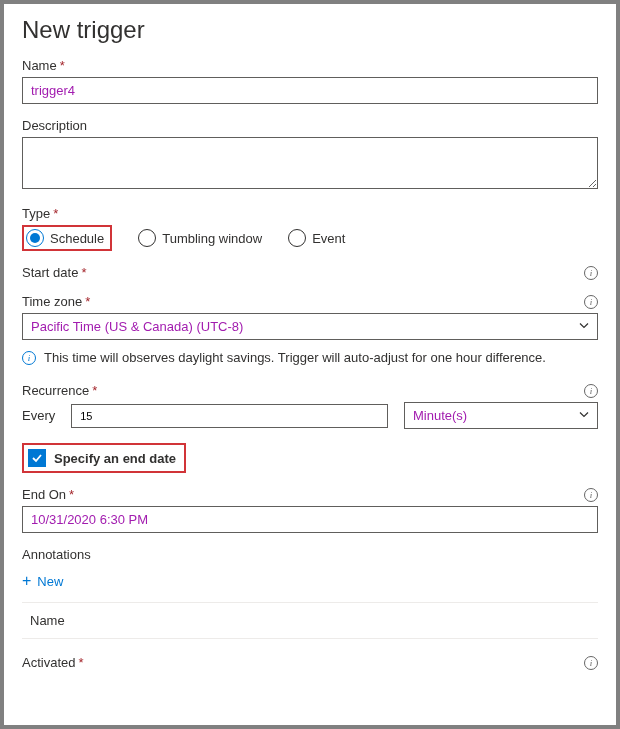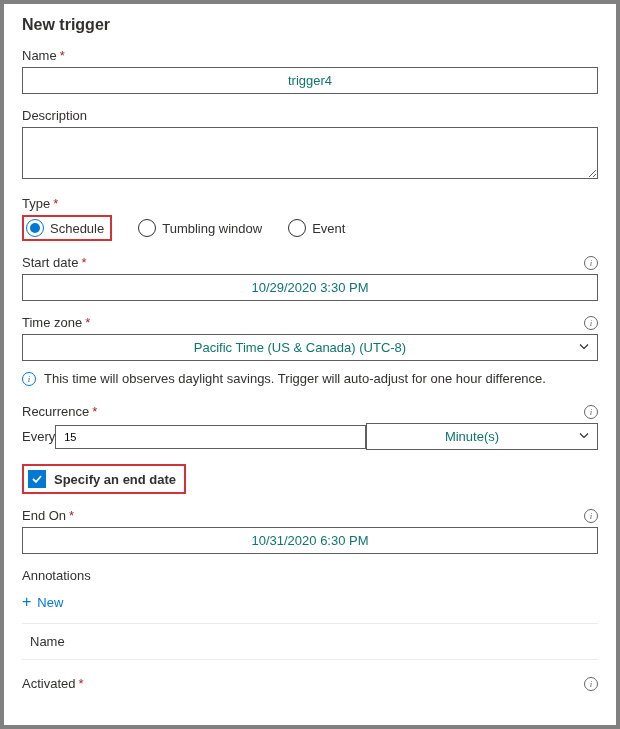--- a/index.html
+++ b/index.html
@@ -11,22 +11,22 @@
     background: #fff;
     width: 620px;
     height: 729px;
     border: 4px solid #808080;
     overflow: hidden;
   }
   .panel {
     padding: 10px 18px 0 18px;
   }
   .panel-title {
-    font-size: 16px;
-    font-weight: 700;
+    font-size: 24px;
+    font-weight: 400;
     margin: 2px 0 14px 0;
     color: #323130;
   }
   .field-group { margin-bottom: 14px; }
   .field-label {
     font-size: 13px;
     font-weight: 400;
     color: #323130;
     margin-bottom: 4px;
     display: flex;
@@ -42,24 +42,23 @@
     font-size: 9px; color: #666; font-style: italic;
     font-family: Georgia, serif;
     cursor: default;
   }
   .text-input, .textarea-input, .select-input {
     width: 100%;
     border: 1px solid #605e5c;
     padding: 5px 8px;
     font-size: 13px;
     font-family: inherit;
-    color: #0f766e;
+    color: #a21caf;
     background: #fff;
     outline: none;
-    text-align: center;
   }
   .textarea-input { height: 52px; resize: both; }
   .select-input {
     appearance: none;
     -webkit-appearance: none;
     background-image: none;
     padding-right: 28px;
   }
   .select-wrap { position: relative; }
   .select-chevron {
@@ -89,24 +88,24 @@
     align-items: center;
     gap: 6px;
     text-align: center;
   }
   .tz-note {
     display: flex; align-items: center; gap: 8px;
     font-size: 13px; color: #323130;
     margin-top: 10px; margin-bottom: 18px;
   }
   .tz-note .info-icon { border-color: #0078d4; color: #0078d4; }
-  .recur-row { display: flex; gap: 0; align-items: center; }
+  .recur-row { display: flex; gap: 16px; align-items: center; }
   .every-label { font-size: 13px; margin-right: 0; }
   .recur-input { flex: 1; border: 1px solid #605e5c; padding: 5px 8px; font-size: 11px; font-family: inherit; }
-  .recur-select-wrap { width: 232px; position: relative; }
+  .recur-select-wrap { width: 194px; position: relative; }
   .checkbox-item { display: inline-flex; align-items: center; gap: 8px; cursor: pointer; }
   .checkbox-box {
     width: 18px; height: 18px;
     background: #0078d4;
     display: inline-flex; align-items: center; justify-content: center;
     flex-shrink: 0;
   }
   .checkbox-check { color: #fff; }
   .annot-new {
     display: inline-flex; align-items: center; gap: 6px;
@@ -174,21 +173,20 @@
   </div>
 
   <div class="field-group">
     <div class="field-label">
       <span class="label-text">
         <span>Start date</span>
           <span class="required">*</span>
       </span>
       <span class="info-icon">i</span>
     </div>
-    <input class="text-input" type="text" value="10/29/2020 3:30 PM" style="">
   </div>
 
   <div class="field-group" style="margin-bottom:4px;">
     <div class="field-label">
       <span class="label-text">
         <span>Time zone</span>
           <span class="required">*</span>
       </span>
       <span class="info-icon">i</span>
     </div>

